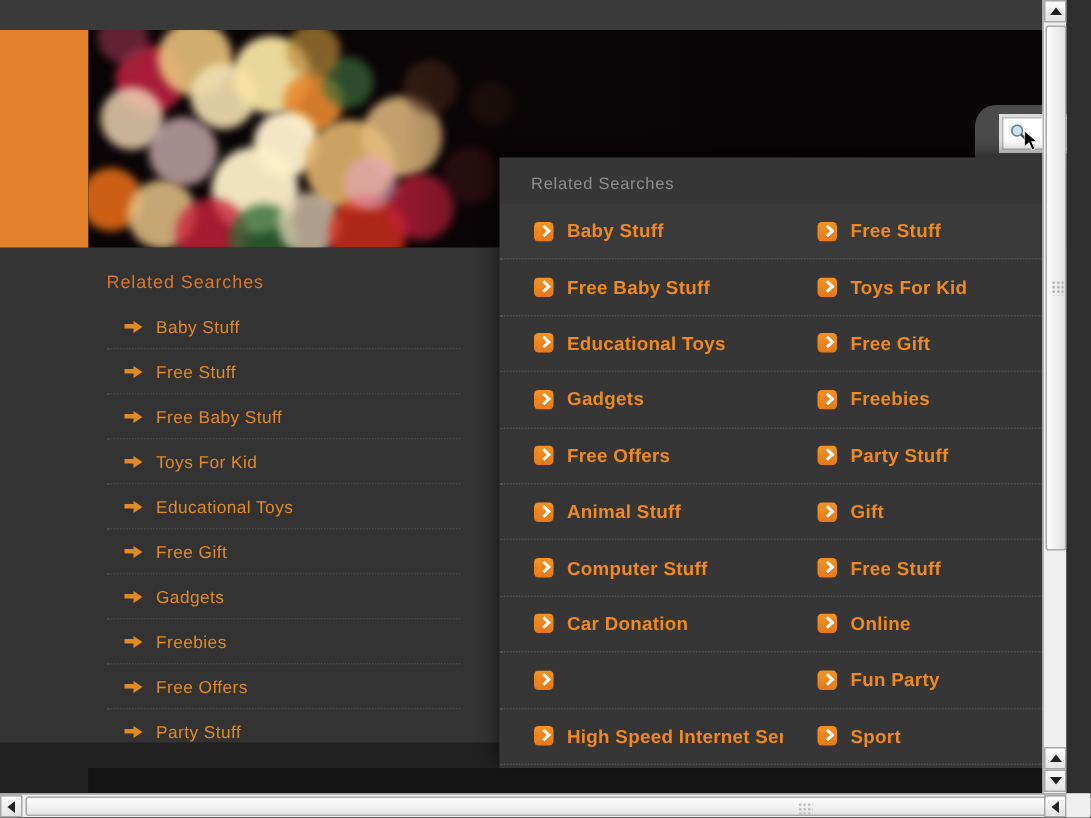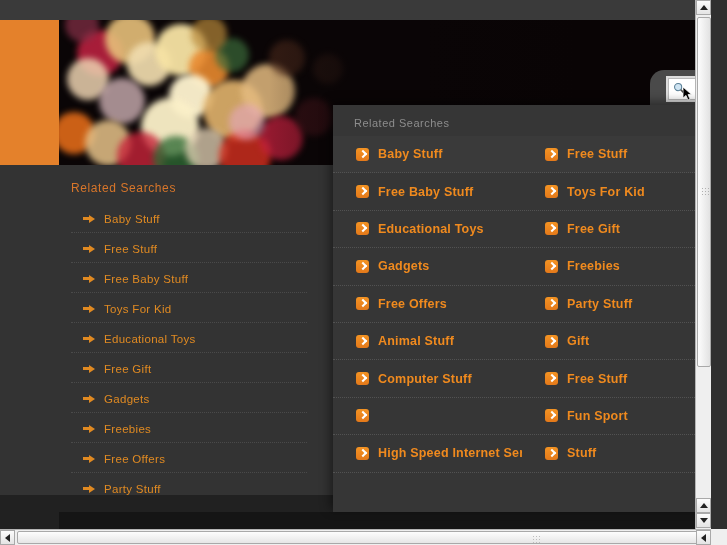--- a/index.html
+++ b/index.html
@@ -324,34 +324,44 @@
             <span class="p-lbl">Computer Stuff</span>
           </div>
           <div class="p-cell">
             <span class="p-ico"></span>
             <span class="p-lbl">Free Stuff</span>
           </div>
         </div>
         <div class="p-row">
           <div class="p-cell">
             <span class="p-ico"></span>
-          </div>
-          <div class="p-cell">
-            <span class="p-ico"></span>
-            <span class="p-lbl">Fun Sport</span>
+            <span class="p-lbl">Car Donation</span>
+          </div>
+          <div class="p-cell">
+            <span class="p-ico"></span>
+            <span class="p-lbl">Online</span>
+          </div>
+        </div>
+        <div class="p-row">
+          <div class="p-cell">
+            <span class="p-ico"></span>
+          </div>
+          <div class="p-cell">
+            <span class="p-ico"></span>
+            <span class="p-lbl">Fun Party</span>
           </div>
         </div>
         <div class="p-row">
           <div class="p-cell">
             <span class="p-ico"></span>
             <span class="p-lbl">High Speed Internet Service</span>
           </div>
           <div class="p-cell">
             <span class="p-ico"></span>
-            <span class="p-lbl">Stuff</span>
+            <span class="p-lbl">Sport</span>
           </div>
         </div>
       </div>
   </div>
 
   <div id="vscroll">
     <div class="sb-btn" style="left:0;top:0;">
         <i class="tri tri-up"></i>
       </div>
     <div id="vthumb">

